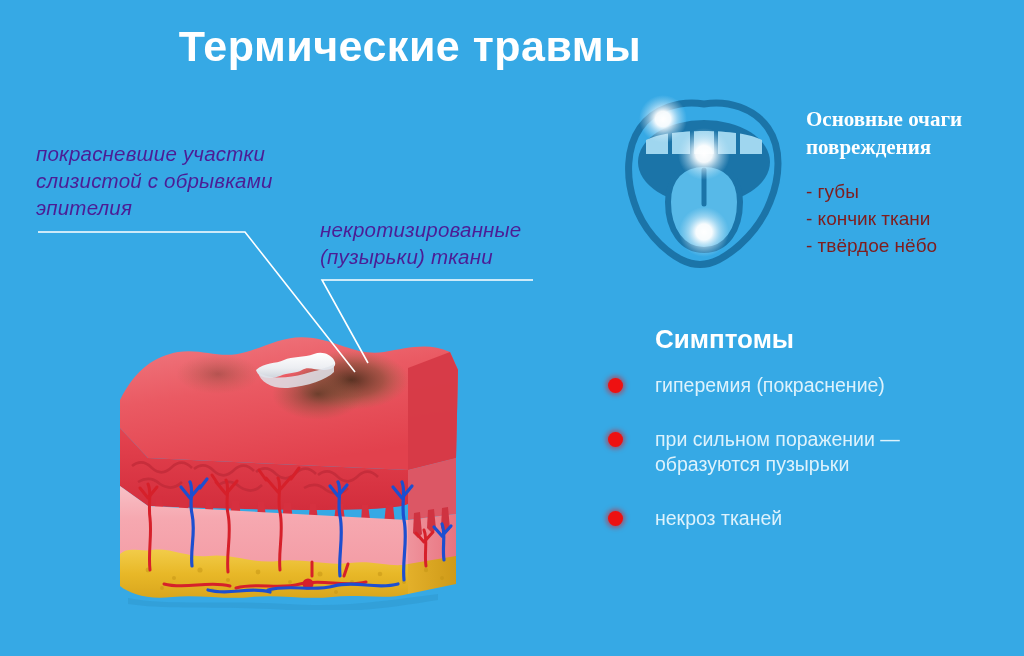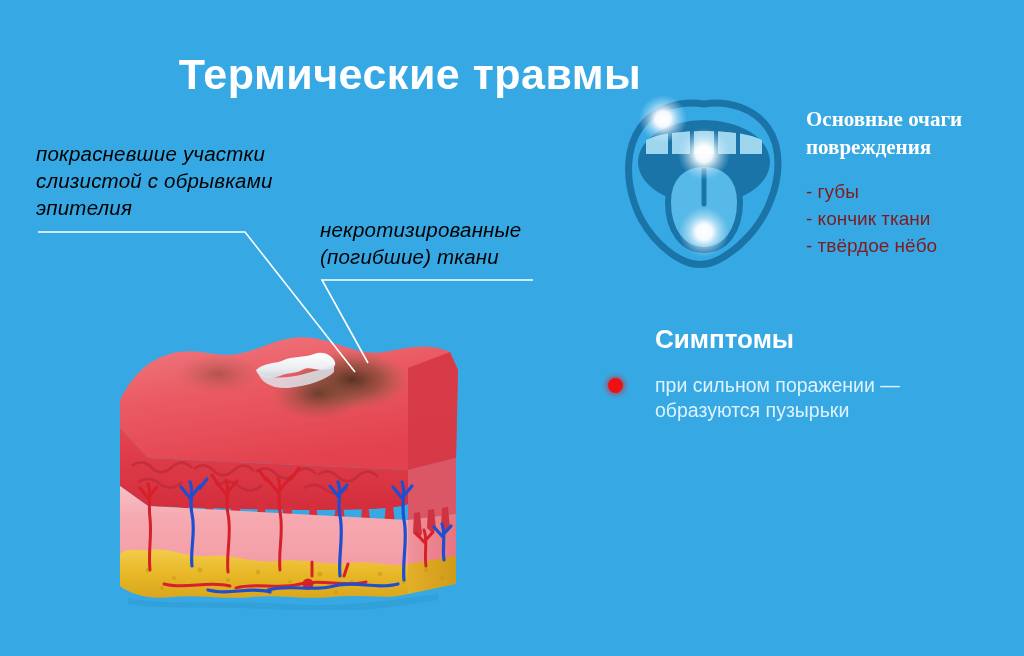--- a/index.html
+++ b/index.html
@@ -17,27 +17,26 @@
   
   #title {
     position:absolute;
     top:22px; left:0; width:820px;
     text-align:center;
     font-size:43px;
     font-weight:bold;
     color:#ffffff;
     letter-spacing:0.5px;
     white-space:nowrap;
-    margin-top:28px;
   }
 
   
   .annot {
     position:absolute;
-    color:#000000;
+    color:#4c1d95;
     font-style:italic;
     font-size:20.5px;
     line-height:27px;
     letter-spacing:0.2px;
   }
   #annot-epithelium { top:140px; left:36px; width:300px; }
   #annot-necrosis   { top:216px; left:320px; width:260px; }
 
   
   #leaders {
@@ -272,21 +271,21 @@
 
     <path d="M20,290 C60,298 120,292 180,296 C240,300 280,292 330,286 L330,292 C280,300 240,306 180,302 C120,298 60,302 20,296 Z" fill="#2b8ec4" opacity="0.35"></path>
   </svg>
 
   <svg id="leaders" viewBox="0 0 1024 656">
     <polyline points="38,232 245,232 355,372" fill="none" stroke="#ffffff" stroke-width="1.6"></polyline>
     <polyline points="533,280 322,280 368,363" fill="none" stroke="#ffffff" stroke-width="1.6"></polyline>
   </svg>
 
   <div class="annot" id="annot-epithelium">покрасневшие участки слизистой с обрывками эпителия</div>
-  <div class="annot" id="annot-necrosis">некротизированные (погибшие) ткани</div>
+  <div class="annot" id="annot-necrosis">некротизированные (пузырьки) ткани</div>
 
   <svg id="mouth-icon" viewBox="0 0 165 185">
     <defs>
       <radialGradient id="glow" cx="0.5" cy="0.5" r="0.5">
         <stop offset="0" stop-color="#ffffff"></stop>
         <stop offset="0.32" stop-color="#ffffff" stop-opacity="0.95"></stop>
         <stop offset="0.62" stop-color="#dff1fb" stop-opacity="0.5"></stop>
         <stop offset="1" stop-color="#bfe4f7" stop-opacity="0"></stop>
       </radialGradient>
     </defs>
@@ -318,17 +317,25 @@
   <ul id="damage-list">
     <li>- губы</li>
     <li>- кончик ткани</li>
     <li>- твёрдое нёбо</li>
   </ul>
 
   <div id="symptoms-heading">Симптомы</div>
   <ul id="symptoms-list">
     <li>
       <span class="dot"></span>
+      <span>гиперемия (покраснение)</span>
+    </li>
+    <li>
+      <span class="dot"></span>
       <span>при сильном поражении — образуются пузырьки</span>
     </li>
+    <li>
+      <span class="dot"></span>
+      <span>некроз тканей</span>
+    </li>
   </ul>
 
 </div>
 
 </body></html>

